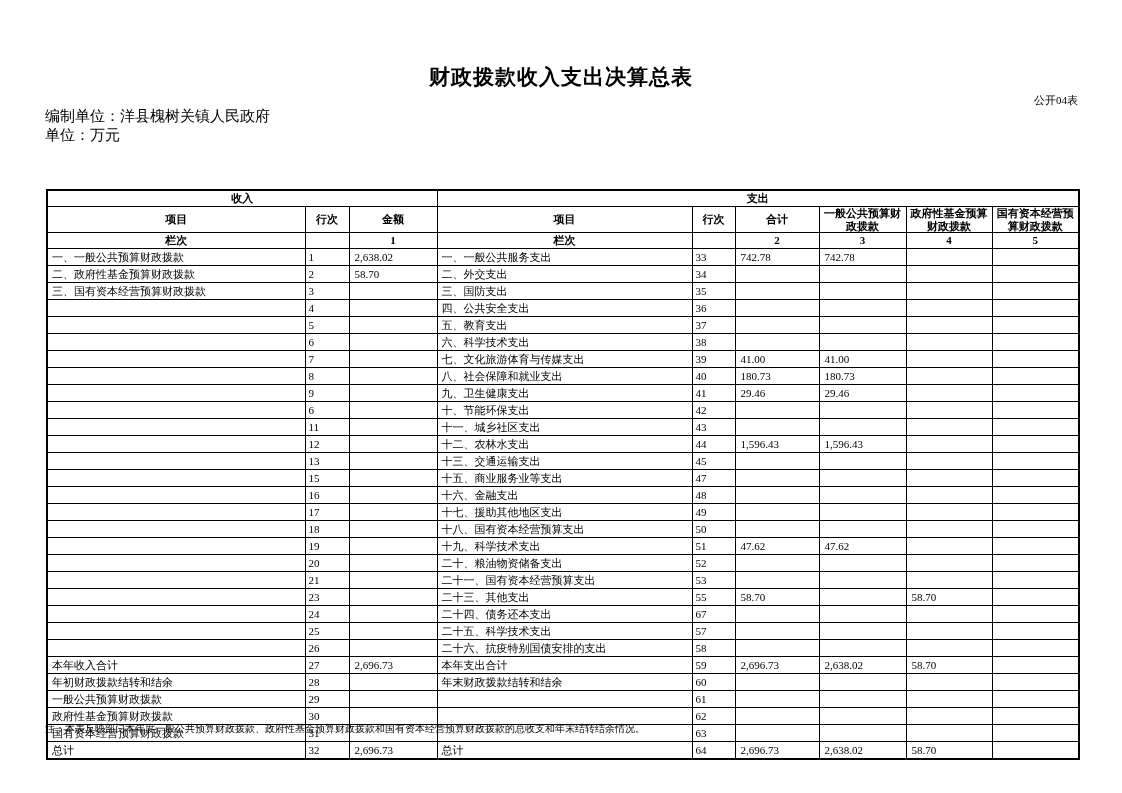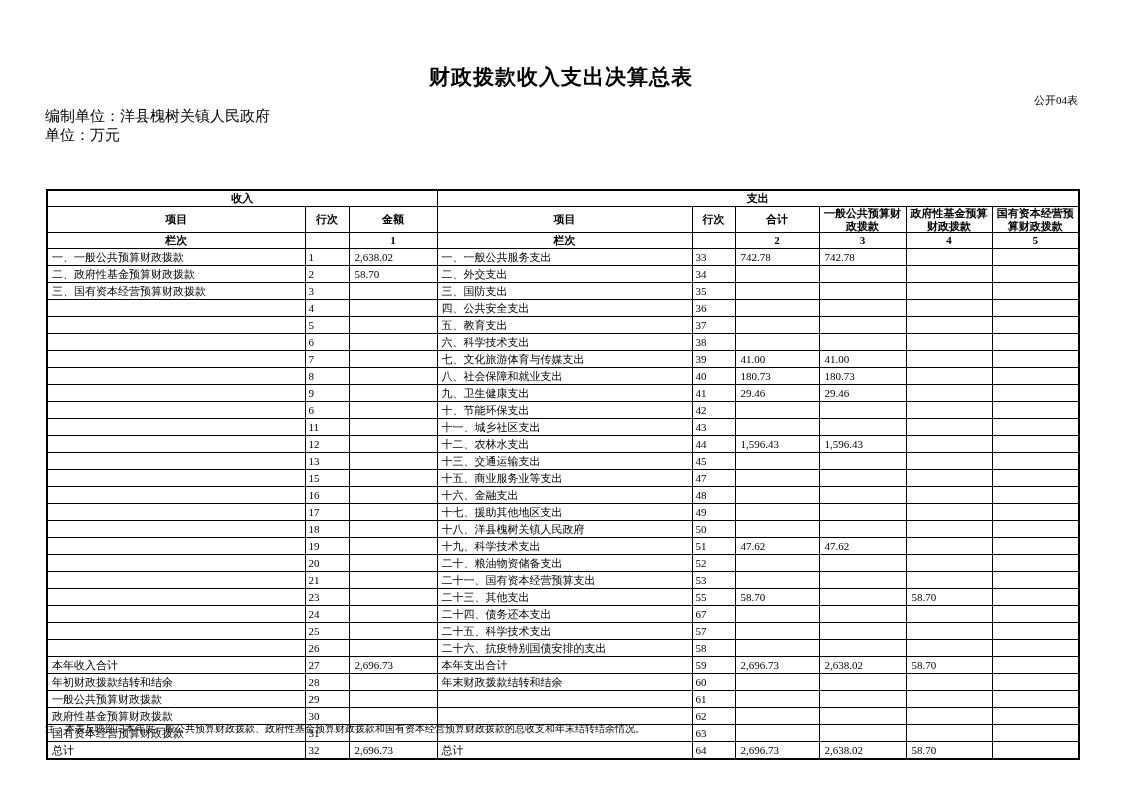--- a/index.html
+++ b/index.html
@@ -271,21 +271,21 @@
         <td class="rowno">49</td>
         <td class="num"></td>
         <td class="num"></td>
         <td class="num"></td>
         <td class="num"></td>
       </tr>
       <tr>
         <td></td>
         <td class="rowno">18</td>
         <td class="num"></td>
-        <td>十八、洋县槐树关镇人民政府</td>
+        <td>十八、国有资本经营预算支出</td>
         <td class="rowno">50</td>
         <td class="num"></td>
         <td class="num"></td>
         <td class="num"></td>
         <td class="num"></td>
       </tr>
       <tr>
         <td></td>
         <td class="rowno">19</td>
         <td class="num"></td>

